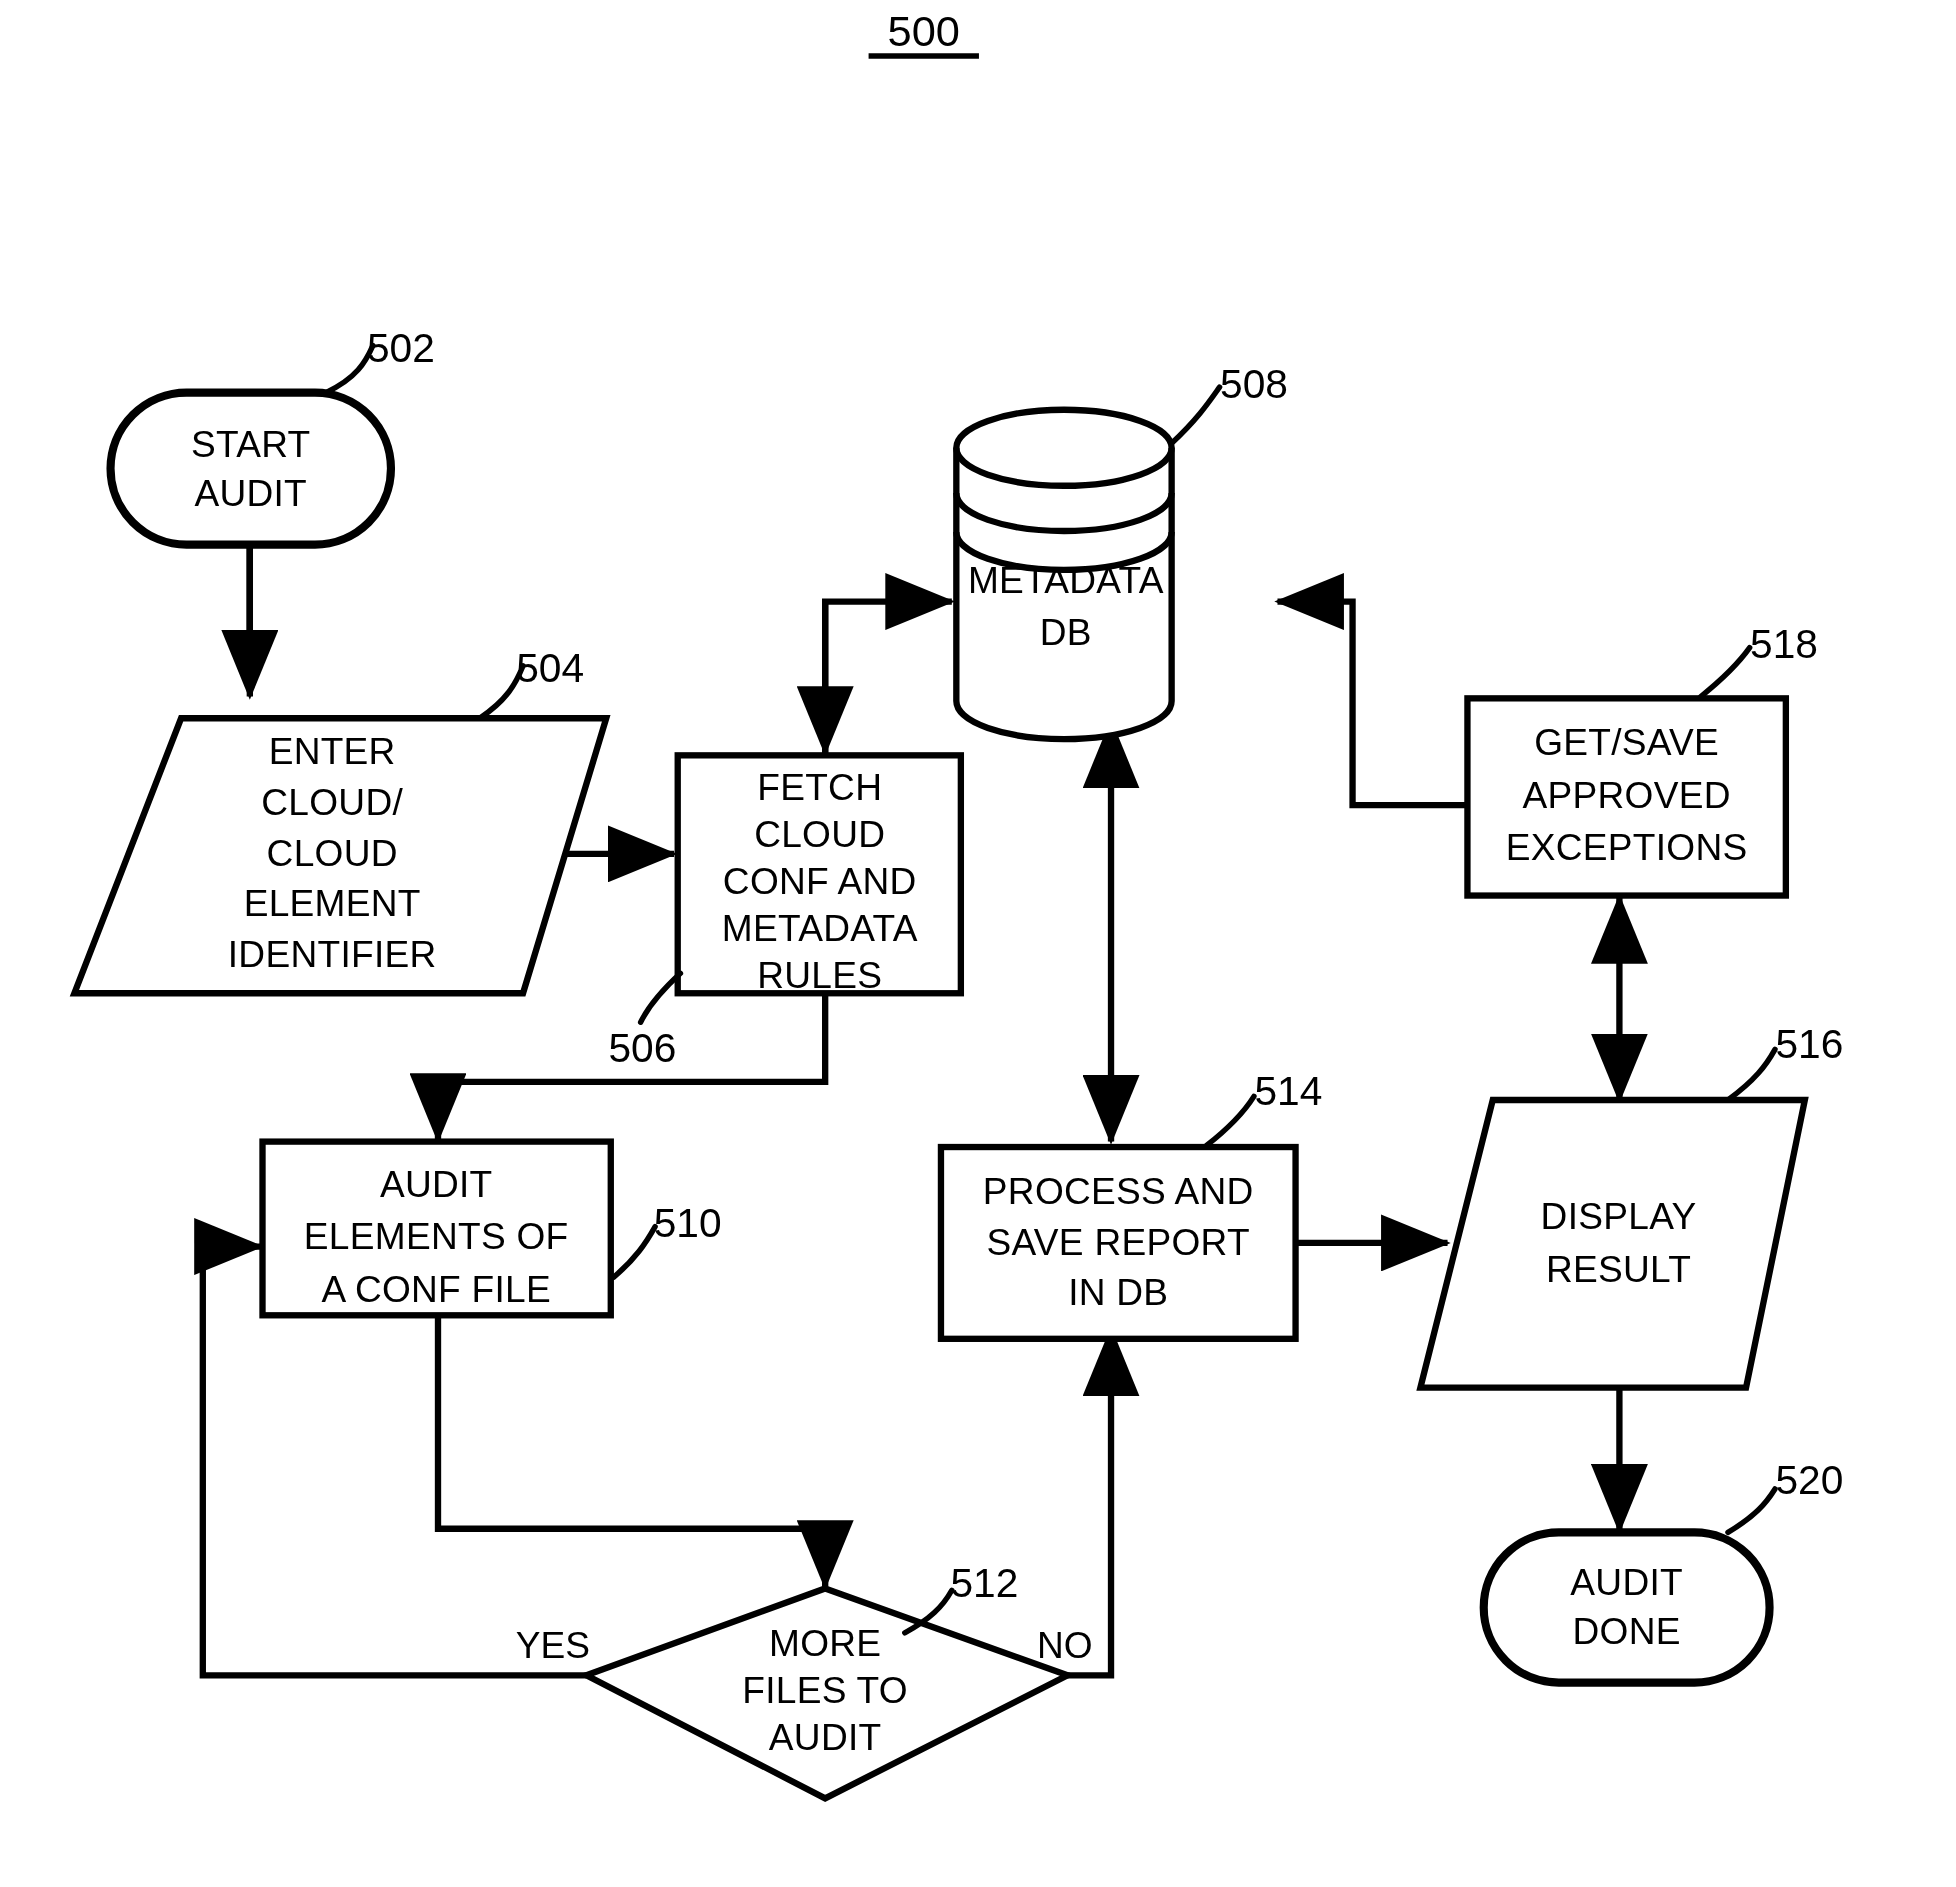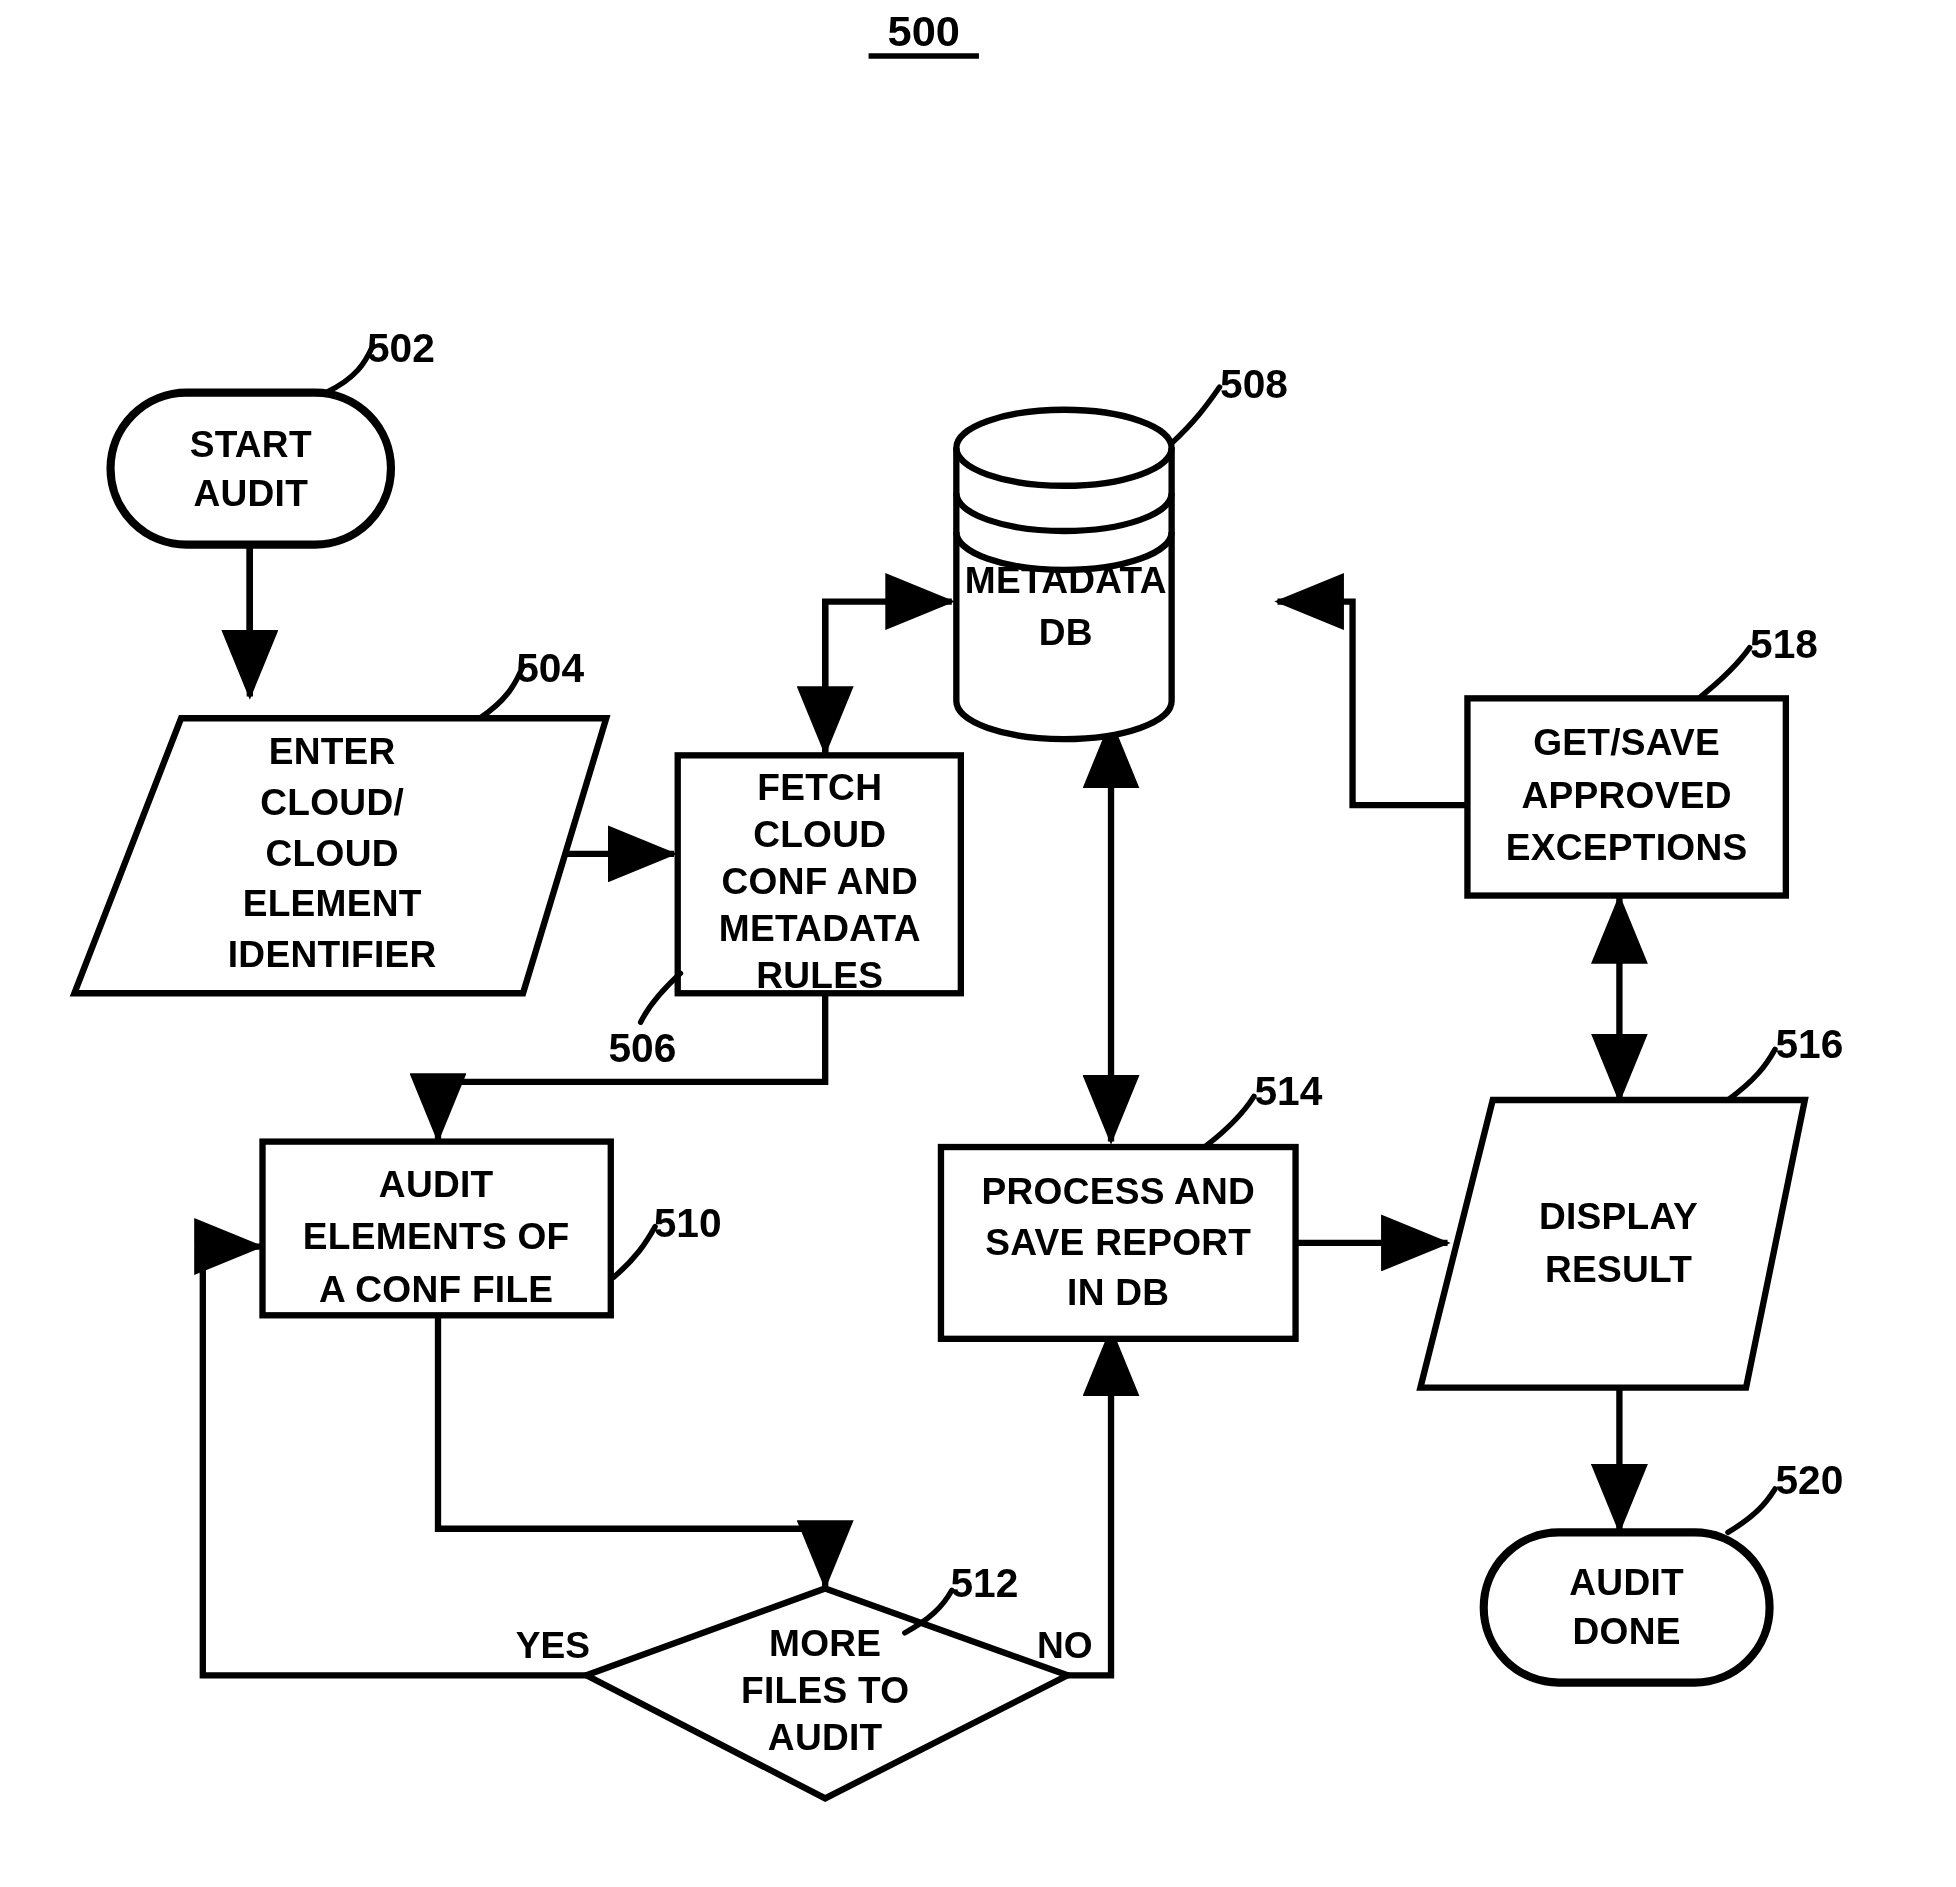--- a/index.html
+++ b/index.html
@@ -6,21 +6,20 @@
     margin: 0;
     padding: 0;
     background: #ffffff;
   }
   #figure-root {
     position: relative;
     width: 1957px;
     height: 1887px;
     background: #ffffff;
     font-family: "Liberation Sans", sans-serif;
-    font-weight: bold;
   }
   svg#flow {
     display: block;
     width: 1957px;
     height: 1887px;
   }
   .shape {
     fill: #ffffff;
     stroke: #000000;
     stroke-width: 7;

